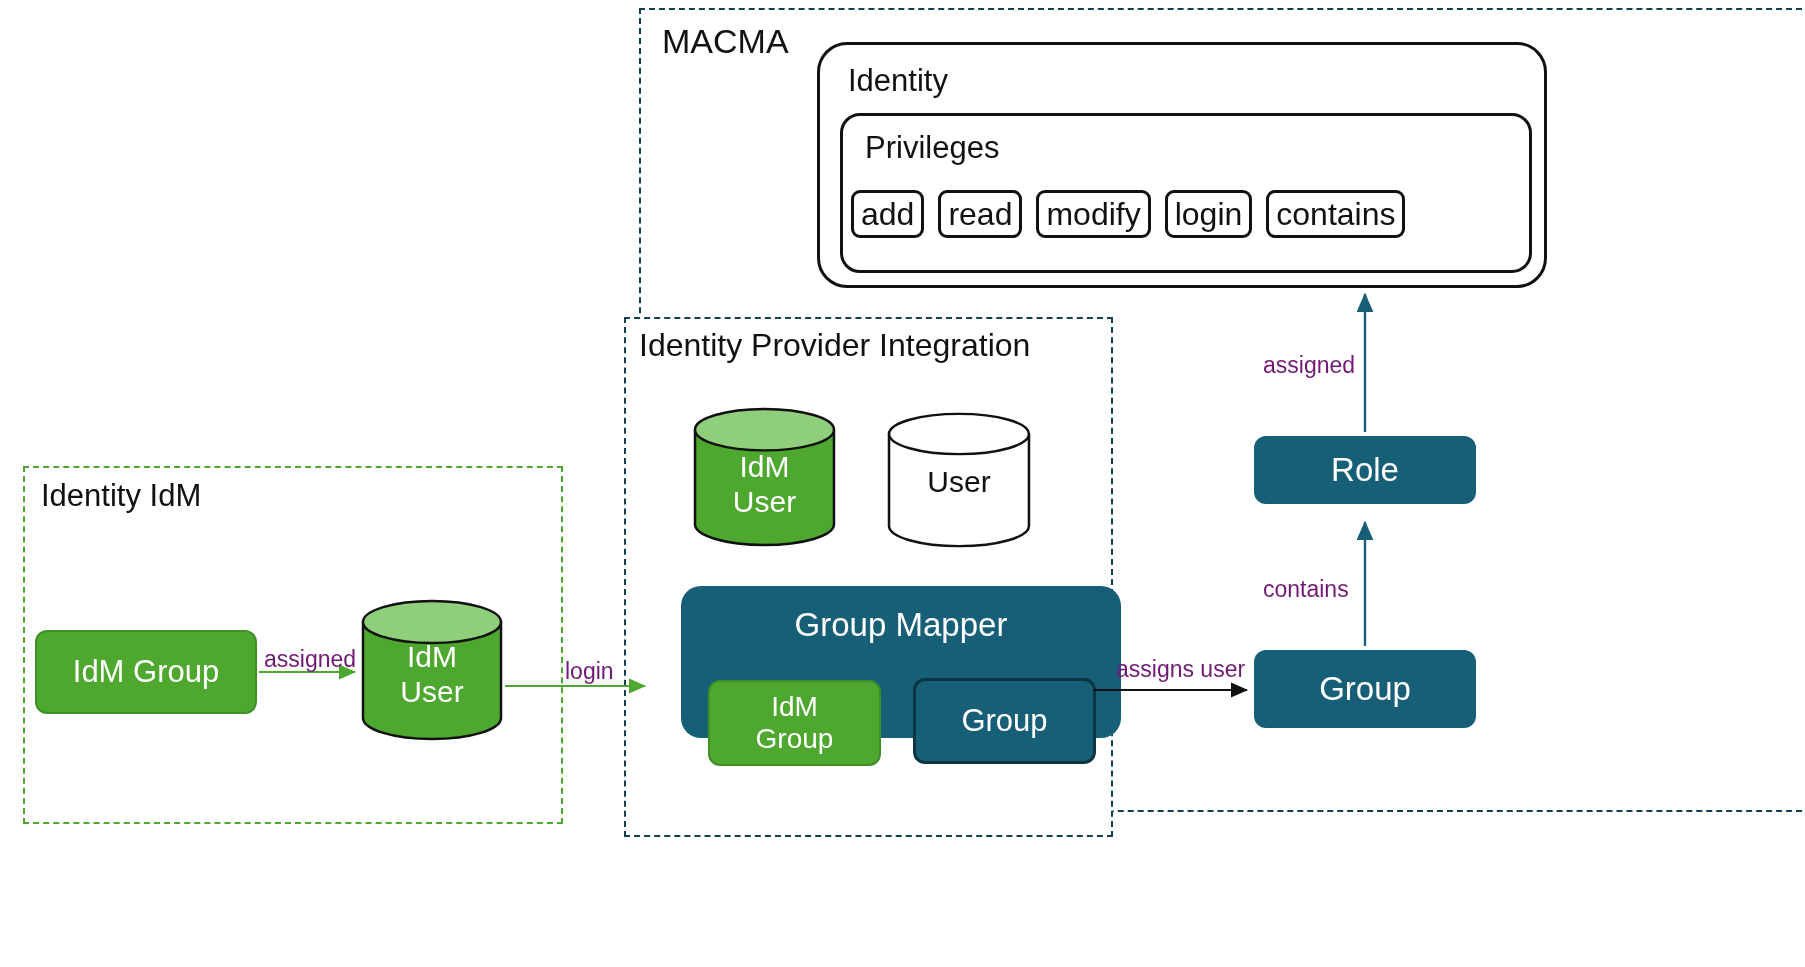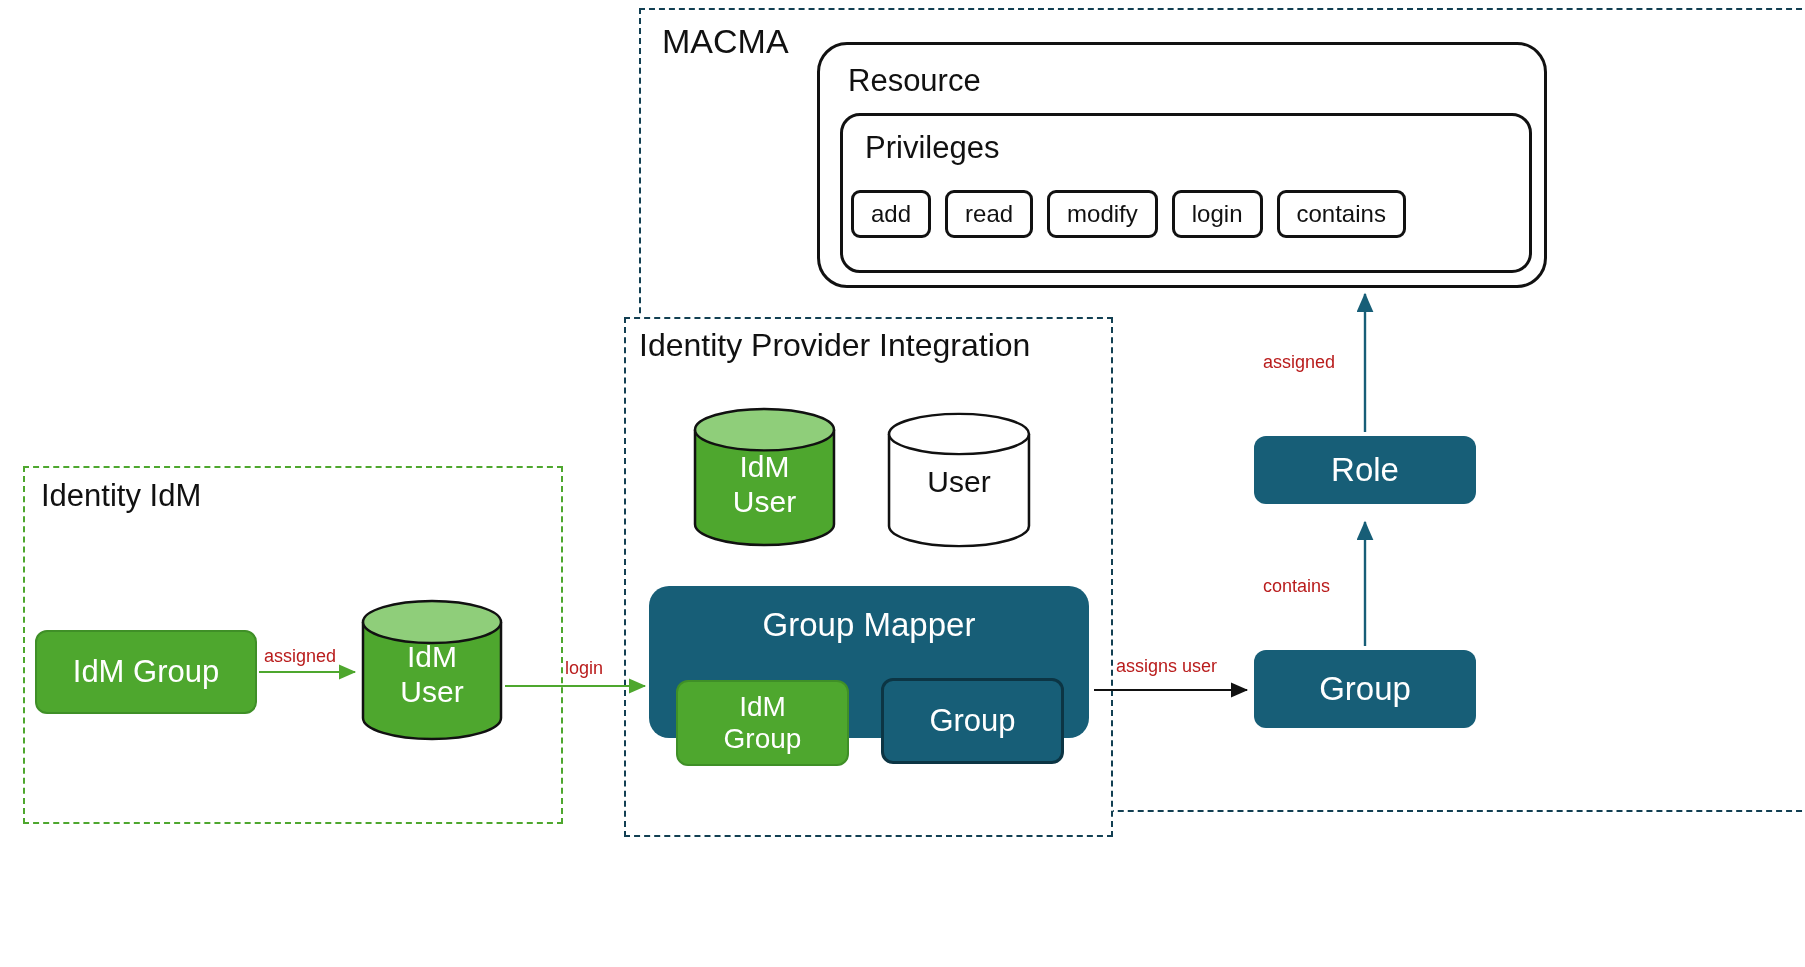--- a/index.html
+++ b/index.html
@@ -20,33 +20,33 @@
   .lbl-external { left:24px;  top:478px; font-size:31px; }
 
   
   .resource { position:absolute; left:800px; top:42px; width:730px; height:246px;
     border:3px solid #111; border-radius:30px; background:#fff; z-index:3; box-sizing:border-box; }
   .resource-label { position:absolute; left:28px; top:18px; font-size:31px; }
   .privileges { position:absolute; left:20px; top:68px; right:12px; bottom:12px;
     border:3px solid #111; border-radius:20px; box-sizing:border-box;text-decoration:underline; }
   .privileges-label { position:absolute; left:22px; top:14px; font-size:31px; }
   .priv-row { position:absolute; left:8px; top:74px; display:flex; gap:14px; }
-  .priv-btn { height:48px; padding:0 17px; border:3px solid #111; border-radius:9px;
-    display:flex; align-items:center; justify-content:center; font-size:24px; background:#fff; box-sizing:border-box; }
+  .priv-btn { height:48px; padding:0 7px; border:3px solid #111; border-radius:9px;
+    display:flex; align-items:center; justify-content:center; font-size:32px; background:#fff; box-sizing:border-box; }
 
   
   .node { position:absolute; display:flex; align-items:center; justify-content:center;
     color:#fff; z-index:3; box-sizing:border-box; text-align:center; }
   .role-node  { left:1237px; top:436px; width:222px; height:68px; background:var(--teal,#175E77); border-radius:12px; font-size:33px; }
   .group-node { left:1237px; top:650px; width:222px; height:78px; background:var(--teal,#175E77); border-radius:12px; font-size:33px; }
   .idm-group-ext { left:18px; top:630px; width:222px; height:84px; background:var(--green,#4EA72E);
     border:2px solid #3F8F27; border-radius:12px; font-size:31px; }
 
   
-  .group-mapper { position:absolute; left:632px; top:586px; width:440px; height:152px;
+  .group-mapper { position:absolute; left:664px; top:586px; width:440px; height:152px;
     background:var(--teal,#175E77); border-radius:20px; z-index:3; }
   .gm-label { position:absolute; top:20px; width:100%; text-align:center; color:#fff; font-size:33px; }
   .gm-idm-group { position:absolute; left:27px; top:94px; width:173px; height:86px;
     background:var(--green,#4EA72E); border:2px solid #3F8F27; border-radius:12px; box-sizing:border-box;
     color:#fff; font-size:28px; line-height:1.15; display:flex; align-items:center; justify-content:center;
     text-align:center; white-space:pre-line; }
   .gm-group { position:absolute; left:232px; top:92px; width:183px; height:86px;
     background:var(--teal,#175E77); border:3px solid #0C3544; border-radius:12px; box-sizing:border-box;
     color:#fff; font-size:31px; display:flex; align-items:center; justify-content:center; }
 
@@ -61,42 +61,42 @@
     line-height:1.15; font-size:30px; }
   .cyl-ext      { left:344px; top:598px; width:142px; height:144px; }
   .cyl-ext .cyl-label { top:42px; color:#fff; }
   .cyl-idm-ipi  { left:676px; top:406px; width:143px; height:142px; }
   .cyl-idm-ipi .cyl-label { top:44px; color:#fff; }
   .cyl-user     { left:870px; top:411px; width:144px; height:138px; }
   .cyl-user .cyl-label { top:54px; color:#111; }
 
   
   .arrows { position:absolute; left:0; top:0; z-index:4; pointer-events:none; }
-  .arrow-label { position:absolute; font-size:18px; color:#b91c1c; z-index:5; white-space:nowrap; }
+  .arrow-label { position:absolute; font-size:23px; color:#701a75; z-index:5; white-space:nowrap; }
   .lbl-assigned-ext   { left:247px;  top:646px; }
   .lbl-login          { left:548px;  top:658px;text-align:right; }
   .lbl-assigns-user   { left:1099px; top:656px; }
   .lbl-contains       { left:1246px; top:576px; }
   .lbl-assigned-macma { left:1246px; top:352px; }
 </style>
 </head>
 <body>
 
 <div class="canvas">
 
   <div class="dashed-box box-macma"></div>
   <div class="dashed-box box-ipi"></div>
   <div class="dashed-box box-external"></div>
 
   <div class="sec-label lbl-macma">MACMA</div>
   <div class="sec-label lbl-ipi">Identity Provider Integration</div>
   <div class="sec-label lbl-external">Identity IdM</div>
 
   <div class="resource">
-    <div class="resource-label">Resource</div>
+    <div class="resource-label">Identity</div>
     <div class="privileges">
       <div class="privileges-label">Privileges</div>
       <div class="priv-row">
         <div class="priv-btn">add</div>
         <div class="priv-btn">read</div>
         <div class="priv-btn">modify</div>
         <div class="priv-btn">login</div>
         <div class="priv-btn">contains</div>
       </div>
     </div>

